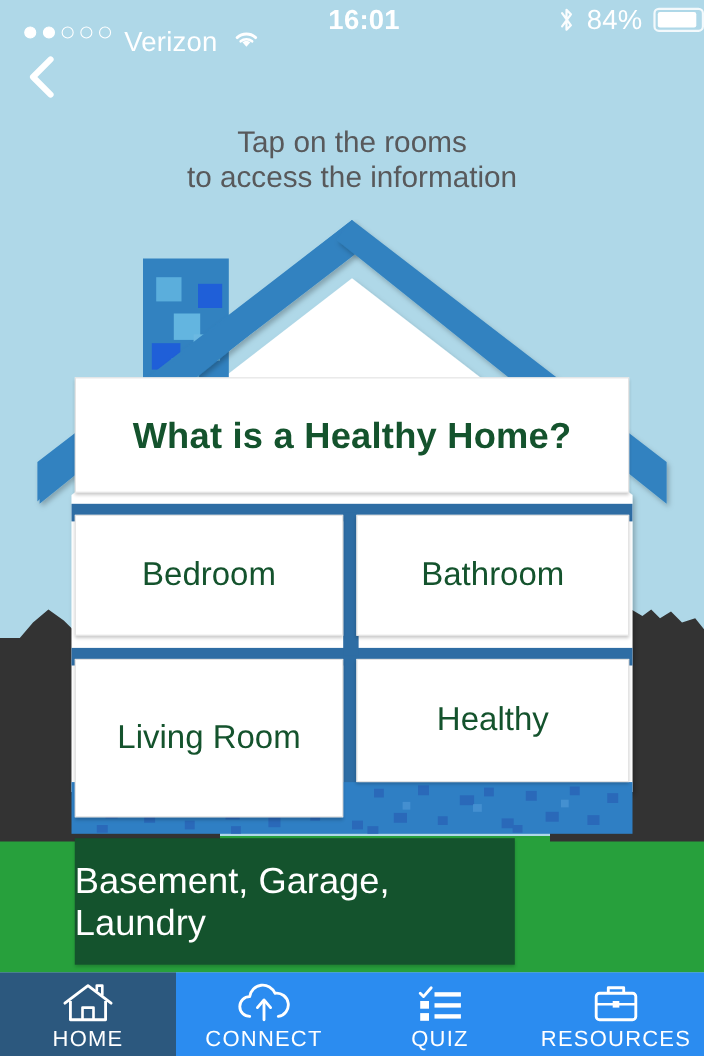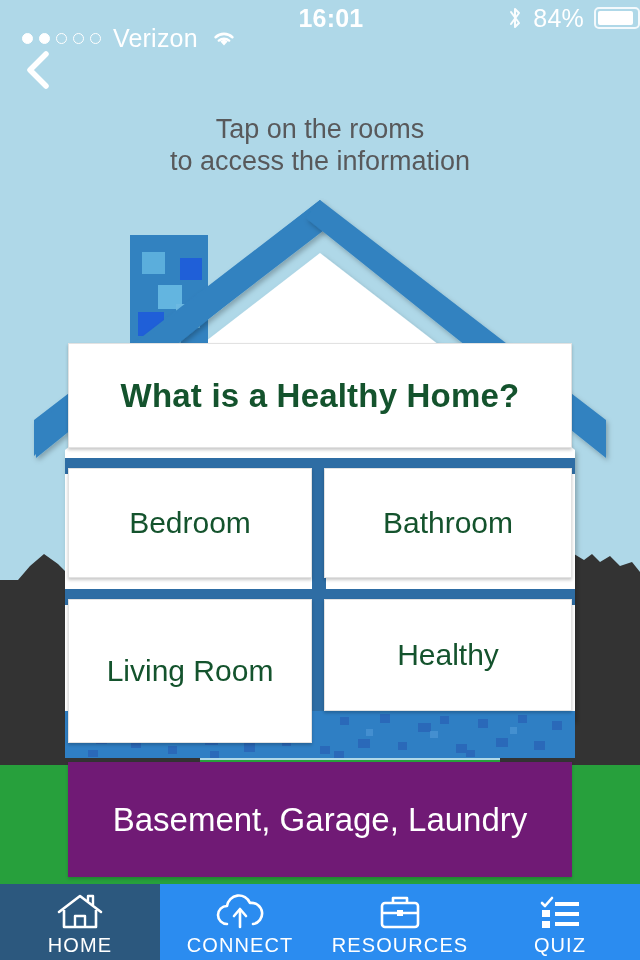--- a/index.html
+++ b/index.html
@@ -52,21 +52,21 @@
     height: 36px;
     display: flex;
     align-items: center;
     color: #FFFFFF;
     font-size: 25px;
     letter-spacing: 0.2px;
     z-index: 60;
   }
   .sb-left {
     display: flex;
-    align-items: center;
+    align-items: flex-start;
     gap: 8px;
     padding-left: 22px;
     flex: 1 1 0;
     margin-top: 40px;
   }
   .sb-dots { display: flex; gap: 6px; align-items: center; }
   .dot {
     width: 11px; height: 11px; border-radius: 50%;
     border: 1.6px solid #FFFFFF;
     box-sizing: border-box;
@@ -178,22 +178,22 @@
     letter-spacing: 0.2px;
   }
   .card-bedroom   { left: 68px;  top: 468px; width: 244px; height: 110px; }
   .card-bathroom  { left: 324px; top: 468px; width: 248px; height: 110px; }
   .card-living    { left: 68px;  top: 599px; width: 244px; height: 144px; }
   .card-kitchen   { left: 324px; top: 599px; width: 248px; height: 112px; }
 
   .basement-card {
     position: absolute;
     left: 68px; top: 762px;
-    width: 504px; height: 115px;
-    background: #701a75;
+    width: 400px; height: 115px;
+    background: #14532d;
     display: flex;
     align-items: center;
     justify-content: center;
     color: #FFFFFF;
     font-size: 33px;
     pointer-events: auto;
     cursor: pointer;
     box-shadow: 0 2px 3px rgba(0,0,0,0.18);
     box-sizing: border-box;
   }
@@ -427,38 +427,38 @@
           <path d="M14 31 A9 9 0 0 1 14 13 A12 12 0 0 1 37 10 A9 9 0 0 1 40 31" stroke="#FFFFFF" stroke-width="2.6" fill="none" stroke-linecap="round" stroke-linejoin="round"></path>
           <path d="M27 34 L27 17" stroke="#FFFFFF" stroke-width="2.6" fill="none" stroke-linecap="round"></path>
           <path d="M21 23 L27 16 L33 23" stroke="#FFFFFF" stroke-width="2.6" fill="none" stroke-linecap="round" stroke-linejoin="round"></path>
         </svg>
       </div>
       <div class="tab-label">CONNECT</div>
     </div>
 
     <div class="tab">
       <div class="tab-icon">
-        <svg width="46" height="38" viewBox="0 0 46 38">
-          <rect x="5" y="10" width="36" height="24" rx="3" stroke="#FFFFFF" stroke-width="2.6" fill="none"></rect>
-          <path d="M16 10 L16 5 L30 5 L30 10" stroke="#FFFFFF" stroke-width="2.6" fill="none" stroke-linejoin="round"></path>
-          <path d="M5 20 L41 20" stroke="#FFFFFF" stroke-width="2.4" fill="none"></path>
-          <rect x="20" y="17" width="6" height="6" fill="#FFFFFF"></rect>
-        </svg>
-      </div>
-      <div class="tab-label">RESOURCES</div>
-    </div>
-
-    <div class="tab">
-      <div class="tab-icon">
         <svg width="48" height="38" viewBox="0 0 48 38">
           <path d="M6 10 L9 13 L16 5" stroke="#FFFFFF" stroke-width="2.6" fill="none" stroke-linecap="round" stroke-linejoin="round"></path>
           <rect x="6" y="17" width="8" height="7" fill="#FFFFFF"></rect>
           <rect x="6" y="28" width="8" height="7" fill="#FFFFFF"></rect>
           <rect x="19" y="9" width="24" height="4" fill="#FFFFFF"></rect>
           <rect x="19" y="19" width="24" height="4" fill="#FFFFFF"></rect>
           <rect x="19" y="29" width="24" height="4" fill="#FFFFFF"></rect>
         </svg>
       </div>
       <div class="tab-label">QUIZ</div>
     </div>
+
+    <div class="tab">
+      <div class="tab-icon">
+        <svg width="46" height="38" viewBox="0 0 46 38">
+          <rect x="5" y="10" width="36" height="24" rx="3" stroke="#FFFFFF" stroke-width="2.6" fill="none"></rect>
+          <path d="M16 10 L16 5 L30 5 L30 10" stroke="#FFFFFF" stroke-width="2.6" fill="none" stroke-linejoin="round"></path>
+          <path d="M5 20 L41 20" stroke="#FFFFFF" stroke-width="2.4" fill="none"></path>
+          <rect x="20" y="17" width="6" height="6" fill="#FFFFFF"></rect>
+        </svg>
+      </div>
+      <div class="tab-label">RESOURCES</div>
+    </div>
   </div>
 
 </div>
 
 </body></html>

